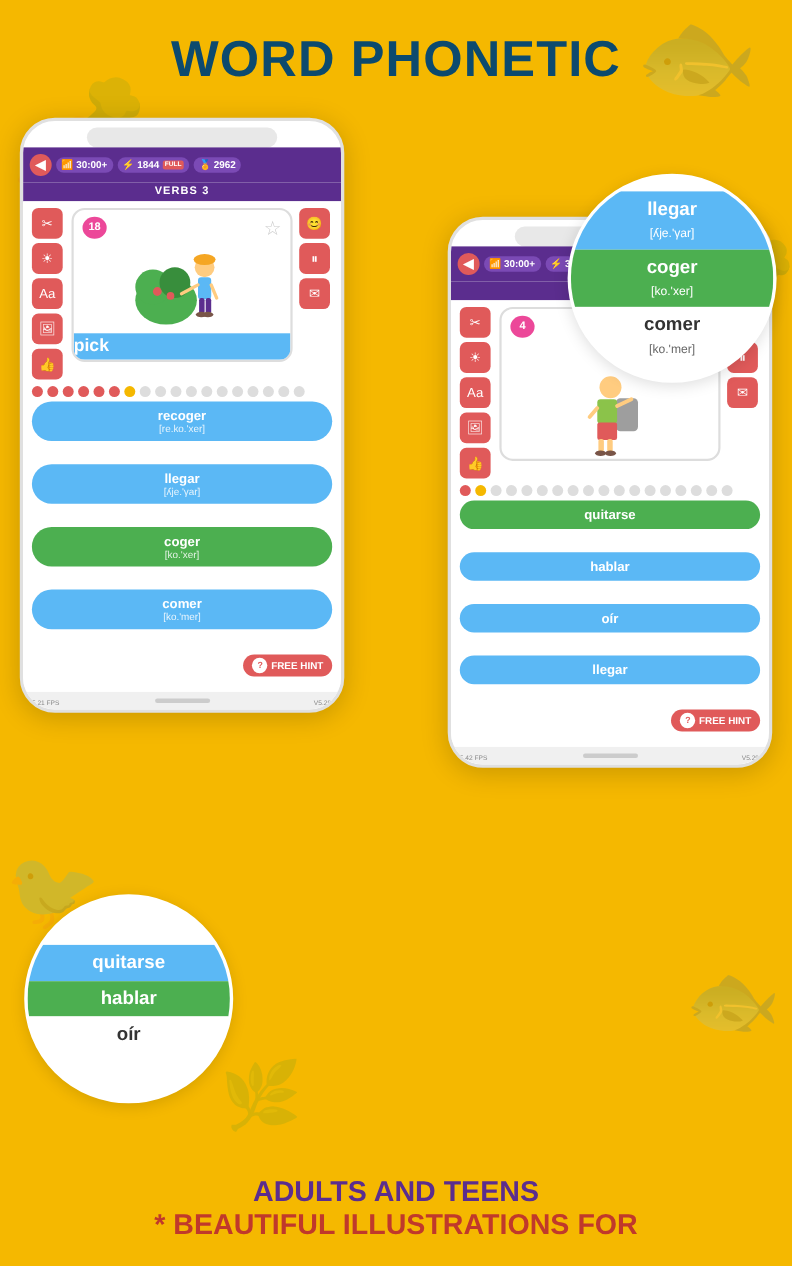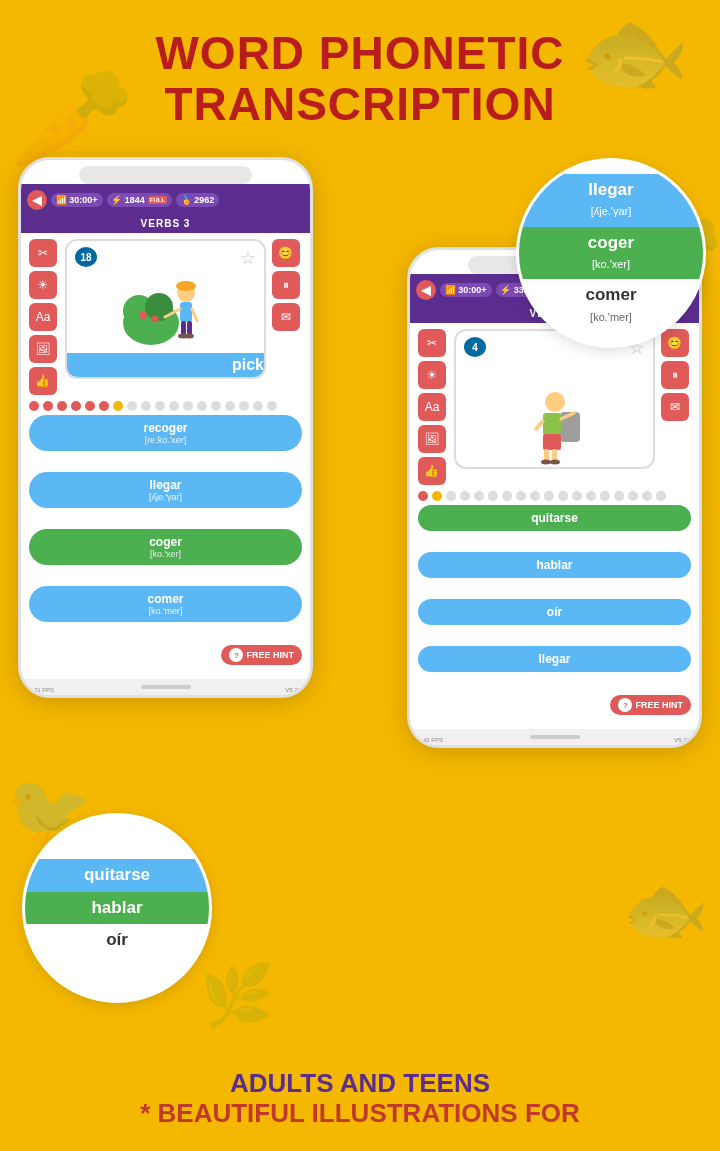--- a/index.html
+++ b/index.html
@@ -15,21 +15,21 @@
     .header-title {
       text-align: center;
       padding-top: 28px;
       padding-bottom: 10px;
       position: relative;
       z-index: 2;
     }
     .header-title h1 {
       font-size: 46px;
       font-weight: 900;
-      color: #b91c1c;
+      color: #0c4a6e;
       line-height: 1.1;
       text-transform: uppercase;
       letter-spacing: 1px;
     }
 
     .phones-row {
       display: flex;
       justify-content: space-between;
       align-items: flex-start;
       padding: 0 18px;
@@ -149,21 +149,21 @@
       display: flex;
       flex-direction: column;
       align-items: center;
       justify-content: flex-end;
       overflow: hidden;
       height: 140px;
     }
     .flashcard .card-number {
       position: absolute;
       top: 6px; left: 8px;
-      background: #0369a1;
+      background: #ec4899;
       color: white;
       border-radius: 50%;
       width: 22px; height: 20px;
       display: flex; align-items: center; justify-content: center;
       font-size: 10px; font-weight: bold;
     }
     .flashcard .card-star {
       position: absolute;
       top: 6px; right: 8px;
       color: #ccc; font-size: 18px;
@@ -176,21 +176,21 @@
       justify-content: center;
       position: relative;
     }
     
     .flashcard-label {
       background: #5BB8F5;
       color: white;
       font-size: 16px;
       font-weight: bold;
       width: 100%;
-      text-align: right;
+      text-align: left;
       padding: 3px 0;
     }
 
     .right-icons {
       display: flex;
       flex-direction: column;
       gap: 4px;
       width: 30px;
     }
 
@@ -359,21 +359,20 @@
 <div class="bg-shape" style="top:60px;left:10px;font-size:100px;color:#c8920a;">🥕</div>
 <div class="bg-shape" style="top:0px;right:30px;font-size:90px;color:#c8920a;">🐟</div>
 <div class="bg-shape" style="top:200px;right:0px;font-size:80px;color:#c8920a;transform:rotate(20deg);">🥕</div>
 <div class="bg-shape" style="bottom:300px;left:5px;font-size:70px;color:#c8920a;">🐦</div>
 <div class="bg-shape" style="bottom:200px;right:10px;font-size:70px;color:#c8920a;">🐟</div>
 <div class="bg-shape" style="bottom:120px;left:200px;font-size:60px;color:#c8920a;">🌿</div>
 <div class="bg-shape" style="top:350px;left:170px;font-size:60px;color:#c8920a;opacity:0.12;">🐓</div>
 
 <div class="header-title">
   <h1>WORD PHONETIC</h1>
-  <h1>TRANSCRIPTION</h1>
 </div>
 
 <div class="phones-row">
 
   <div class="phone phone-left">
     <div class="phone-notch"></div>
 
     <div class="phone-status-bar">
       <div class="back-btn">◀</div>
       <div class="status-item">

